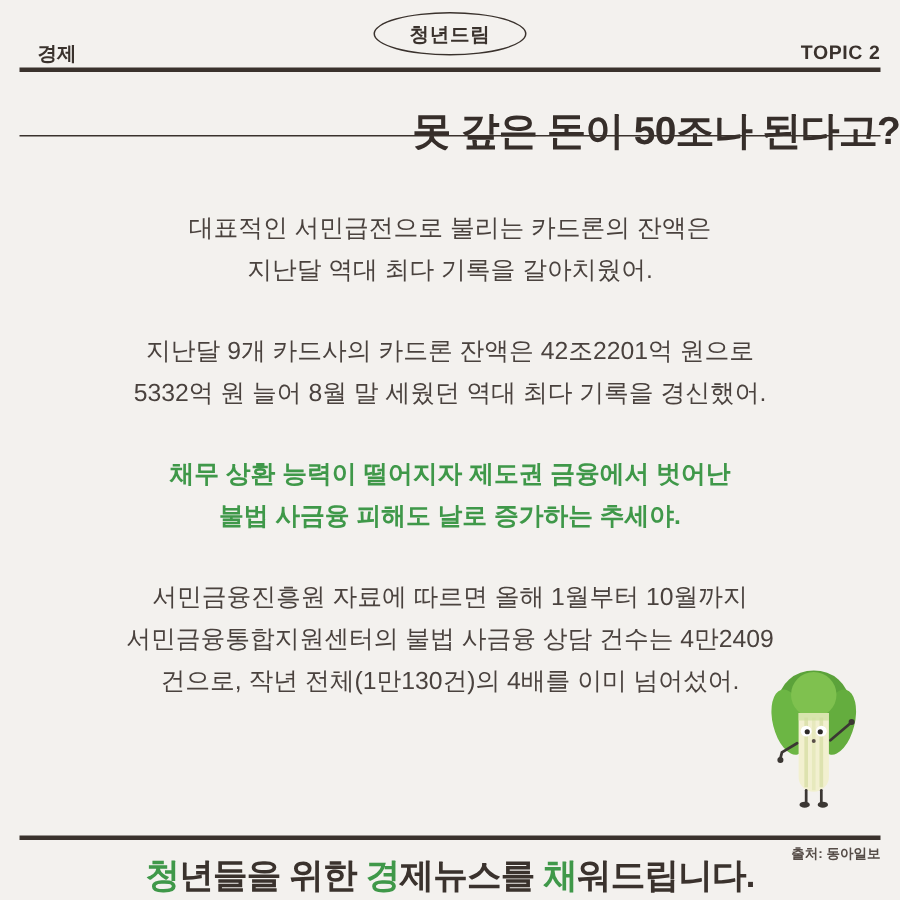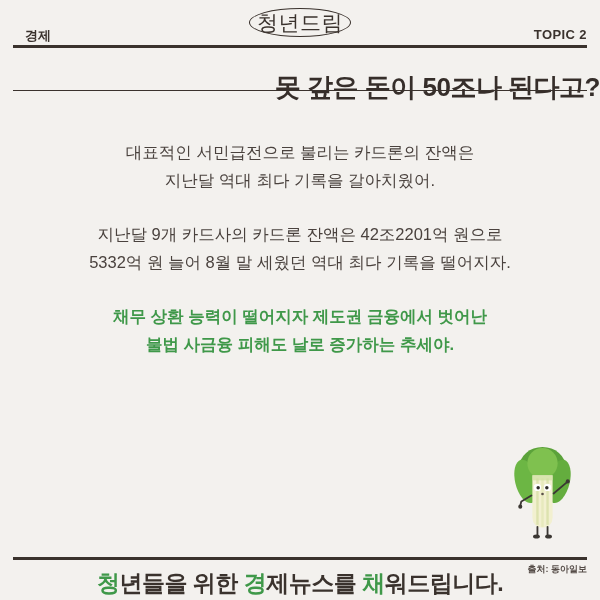--- a/index.html
+++ b/index.html
@@ -10,21 +10,21 @@
     color:#4a423e;
   }
   .card { position:absolute; inset:0; }
 
   
   .badge {
     position:absolute; top:8px; left:50%; transform:translateX(-50%);
     width:100px; height:27px;
     border:1.6px solid #3a322d; border-radius:50% / 50%;
     display:flex; align-items:center; justify-content:center;
-    font-size:21px; font-weight:400; color:#3a322d; letter-spacing:0.5px;
+    font-size:13px; font-weight:700; color:#3a322d; letter-spacing:0.5px;
     background:transparent;
   }
   .category { position:absolute; top:27px; left:13px;  font-size:13px; font-weight:800; color:#3a322d;margin-left:12px; }
   .topic    { position:absolute; top:27px; right:13px; font-size:13px; font-weight:800; color:#3a322d; letter-spacing:0.4px; }
   .rule { position:absolute; left:13px; right:13px; background:#3a322d; }
   .rule-top    { top:45px;  height:3px; }
   .rule-title  { top:90px;  height:1.2px; }
   .rule-bottom { top:557px; height:3px; }
   .page-title {
     position:absolute; top:53px; left:0; right:0; text-align:right;
@@ -68,25 +68,30 @@
   <h1 class="page-title">못 갚은 돈이 50조나 된다고?</h1>
   <div class="rule rule-title"></div>
 
   <div class="content">
     <p class="para">
       <span>대표적인 서민급전으로 불리는 카드론의 잔액은</span><br>
       <span>지난달 역대 최다 기록을 갈아치웠어.</span>
     </p>
     <p class="para">
       <span>지난달 9개 카드사의 카드론 잔액은 42조2201억 원으로</span><br>
-      <span>5332억 원 늘어 8월 말 세웠던 역대 최다 기록을 떨어지자.</span>
+      <span>5332억 원 늘어 8월 말 세웠던 역대 최다 기록을 경신했어.</span>
     </p>
     <p class="para para-green">
       <span>채무 상환 능력이 떨어지자 제도권 금융에서 벗어난</span><br>
       <span>불법 사금융 피해도 날로 증가하는 추세야.</span>
+    </p>
+    <p class="para">
+      <span>서민금융진흥원 자료에 따르면 올해 1월부터 10월까지</span><br>
+      <span>서민금융통합지원센터의 불법 사금융 상담 건수는 4만2409</span><br>
+      <span>건으로, 작년 전체(1만130건)의 4배를 이미 넘어섰어.</span>
     </p>
   </div>
 
   <svg class="mascot" viewBox="0 0 62 96" aria-hidden="true">
     <ellipse cx="31" cy="22" rx="23" ry="20" fill="#5ba23a"></ellipse>
     <ellipse cx="15" cy="36" rx="11" ry="22" fill="#6cb644" transform="rotate(-14 15 36)"></ellipse>
     <ellipse cx="47" cy="36" rx="11" ry="22" fill="#64ad3e" transform="rotate(14 47 36)"></ellipse>
     <ellipse cx="31" cy="18" rx="15" ry="15" fill="#7fc14f"></ellipse>
     <path d="M21,30 h20 v42 a10,10 0 0 1 -20,0 z" fill="#f2f0d0"></path>
     <path d="M26,33 v46" stroke="#dde2af" stroke-width="2.4" fill="none"></path>

